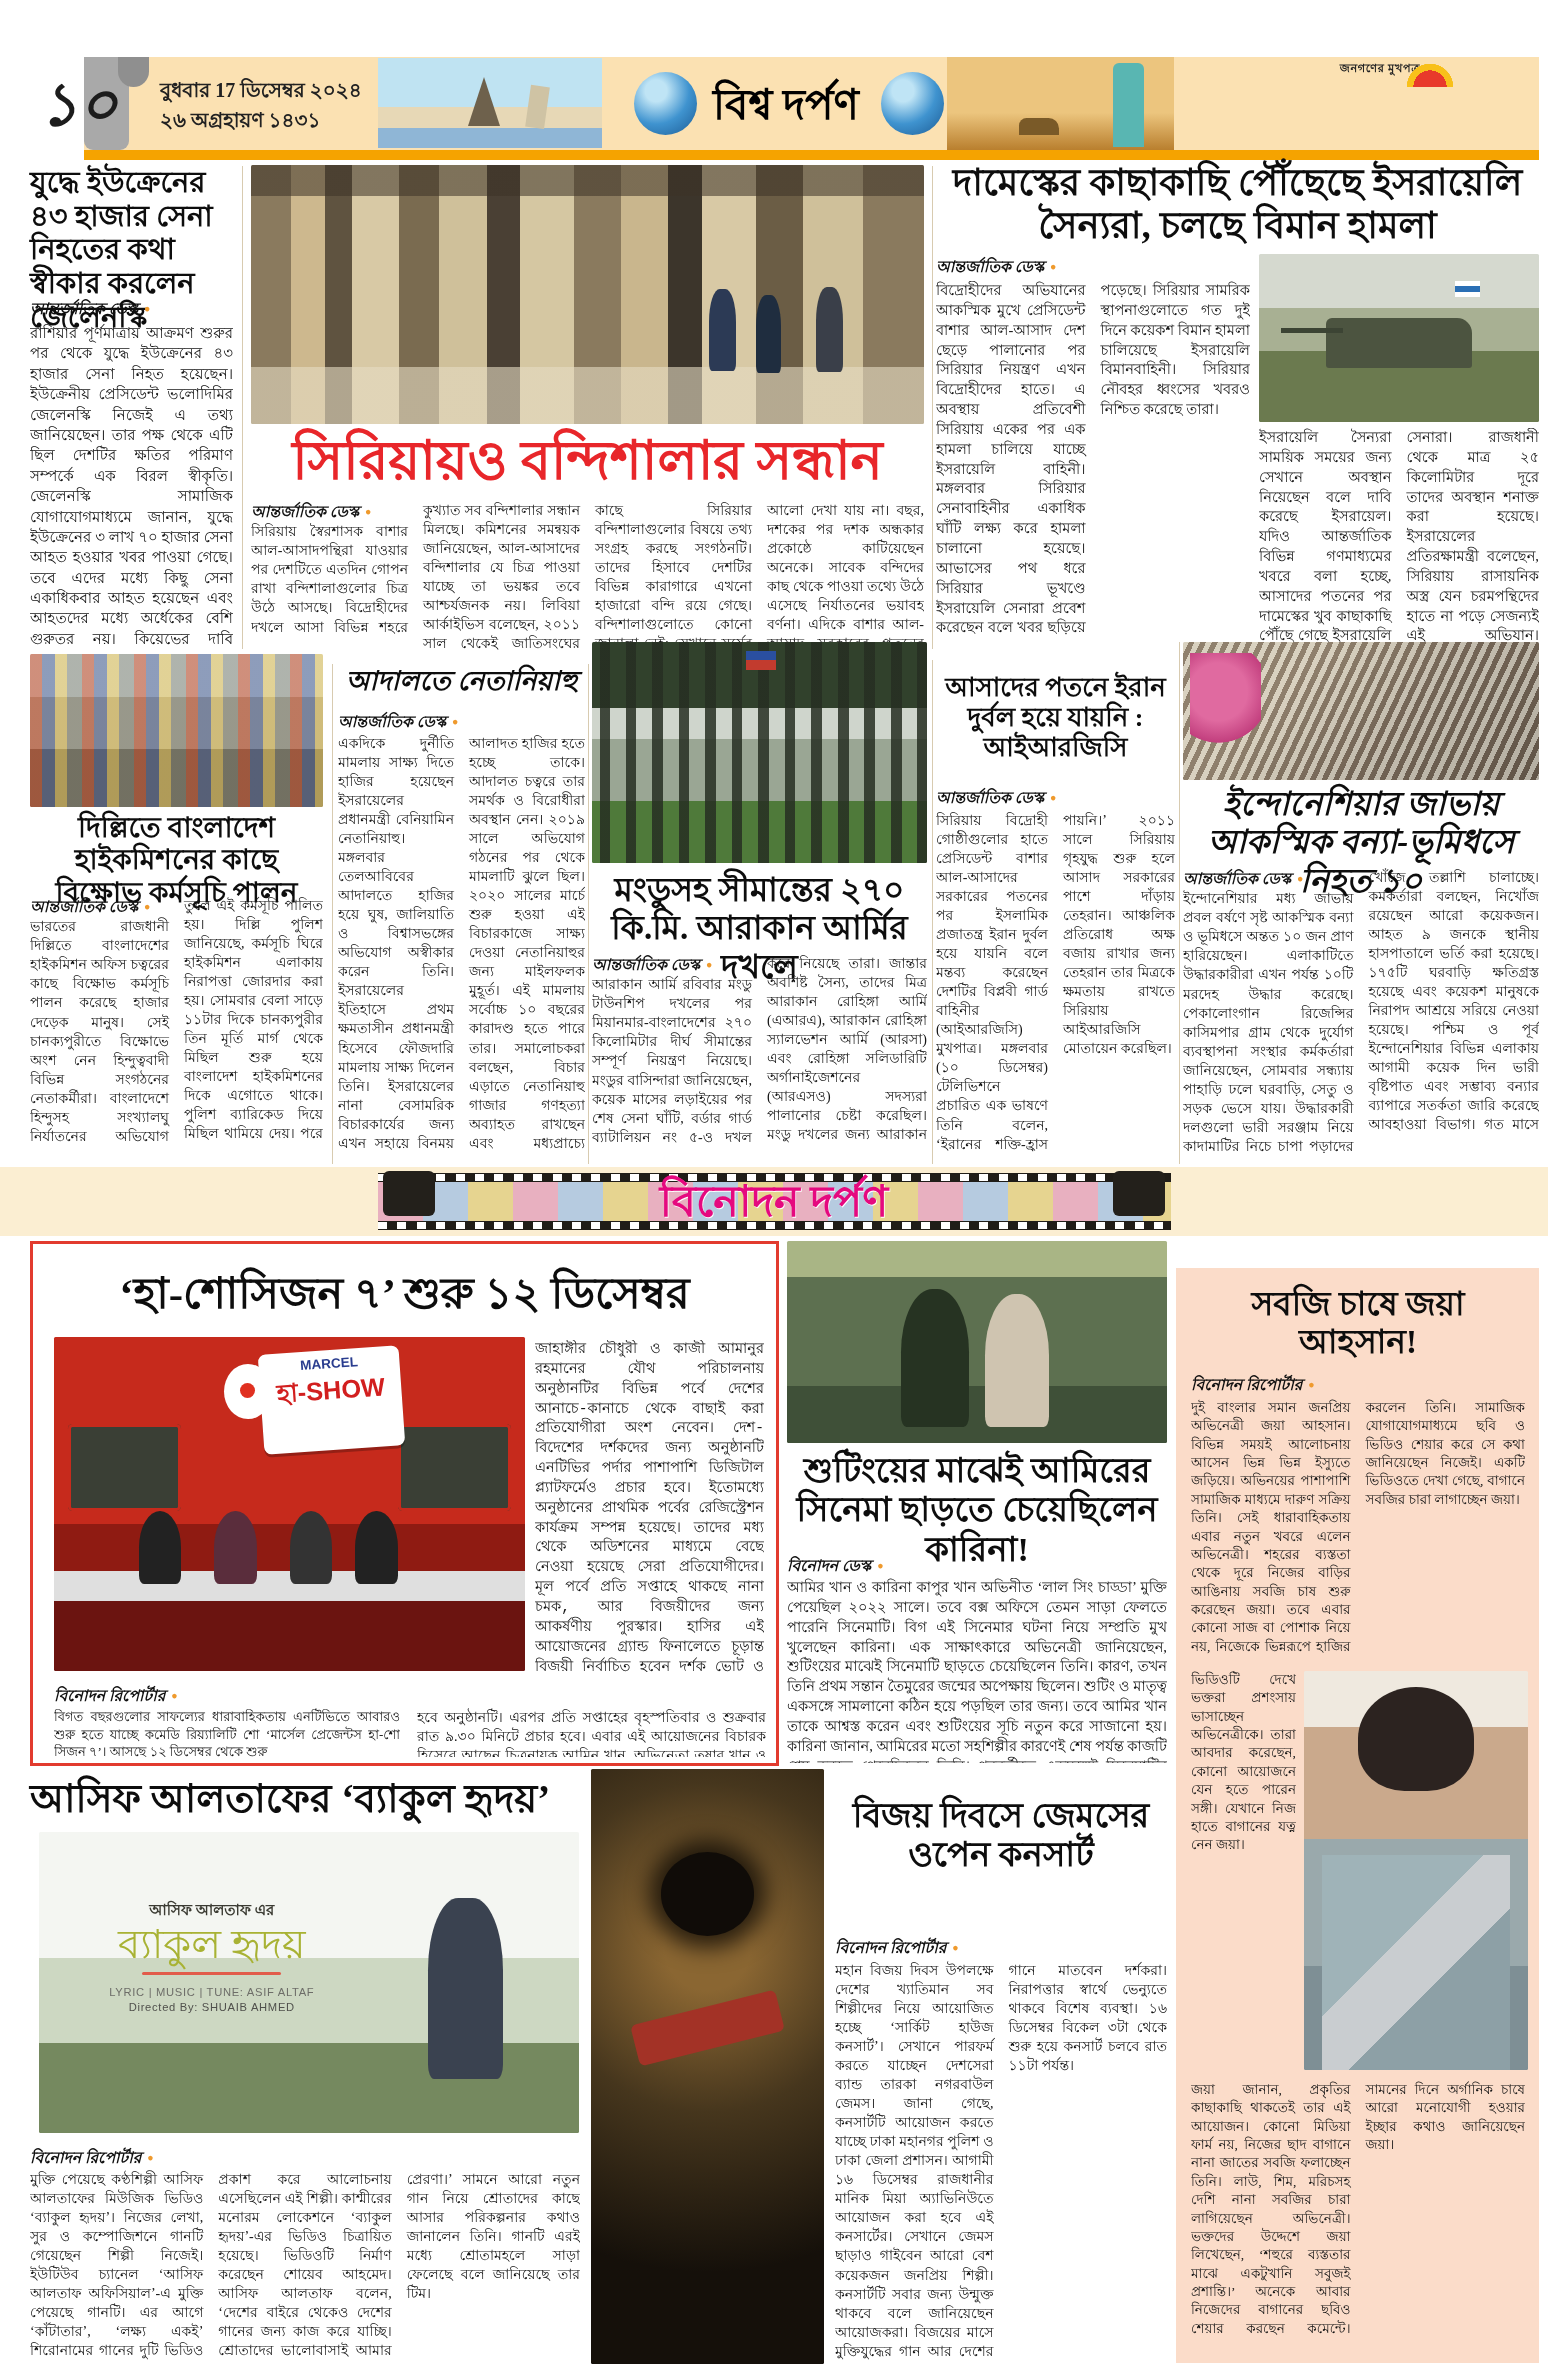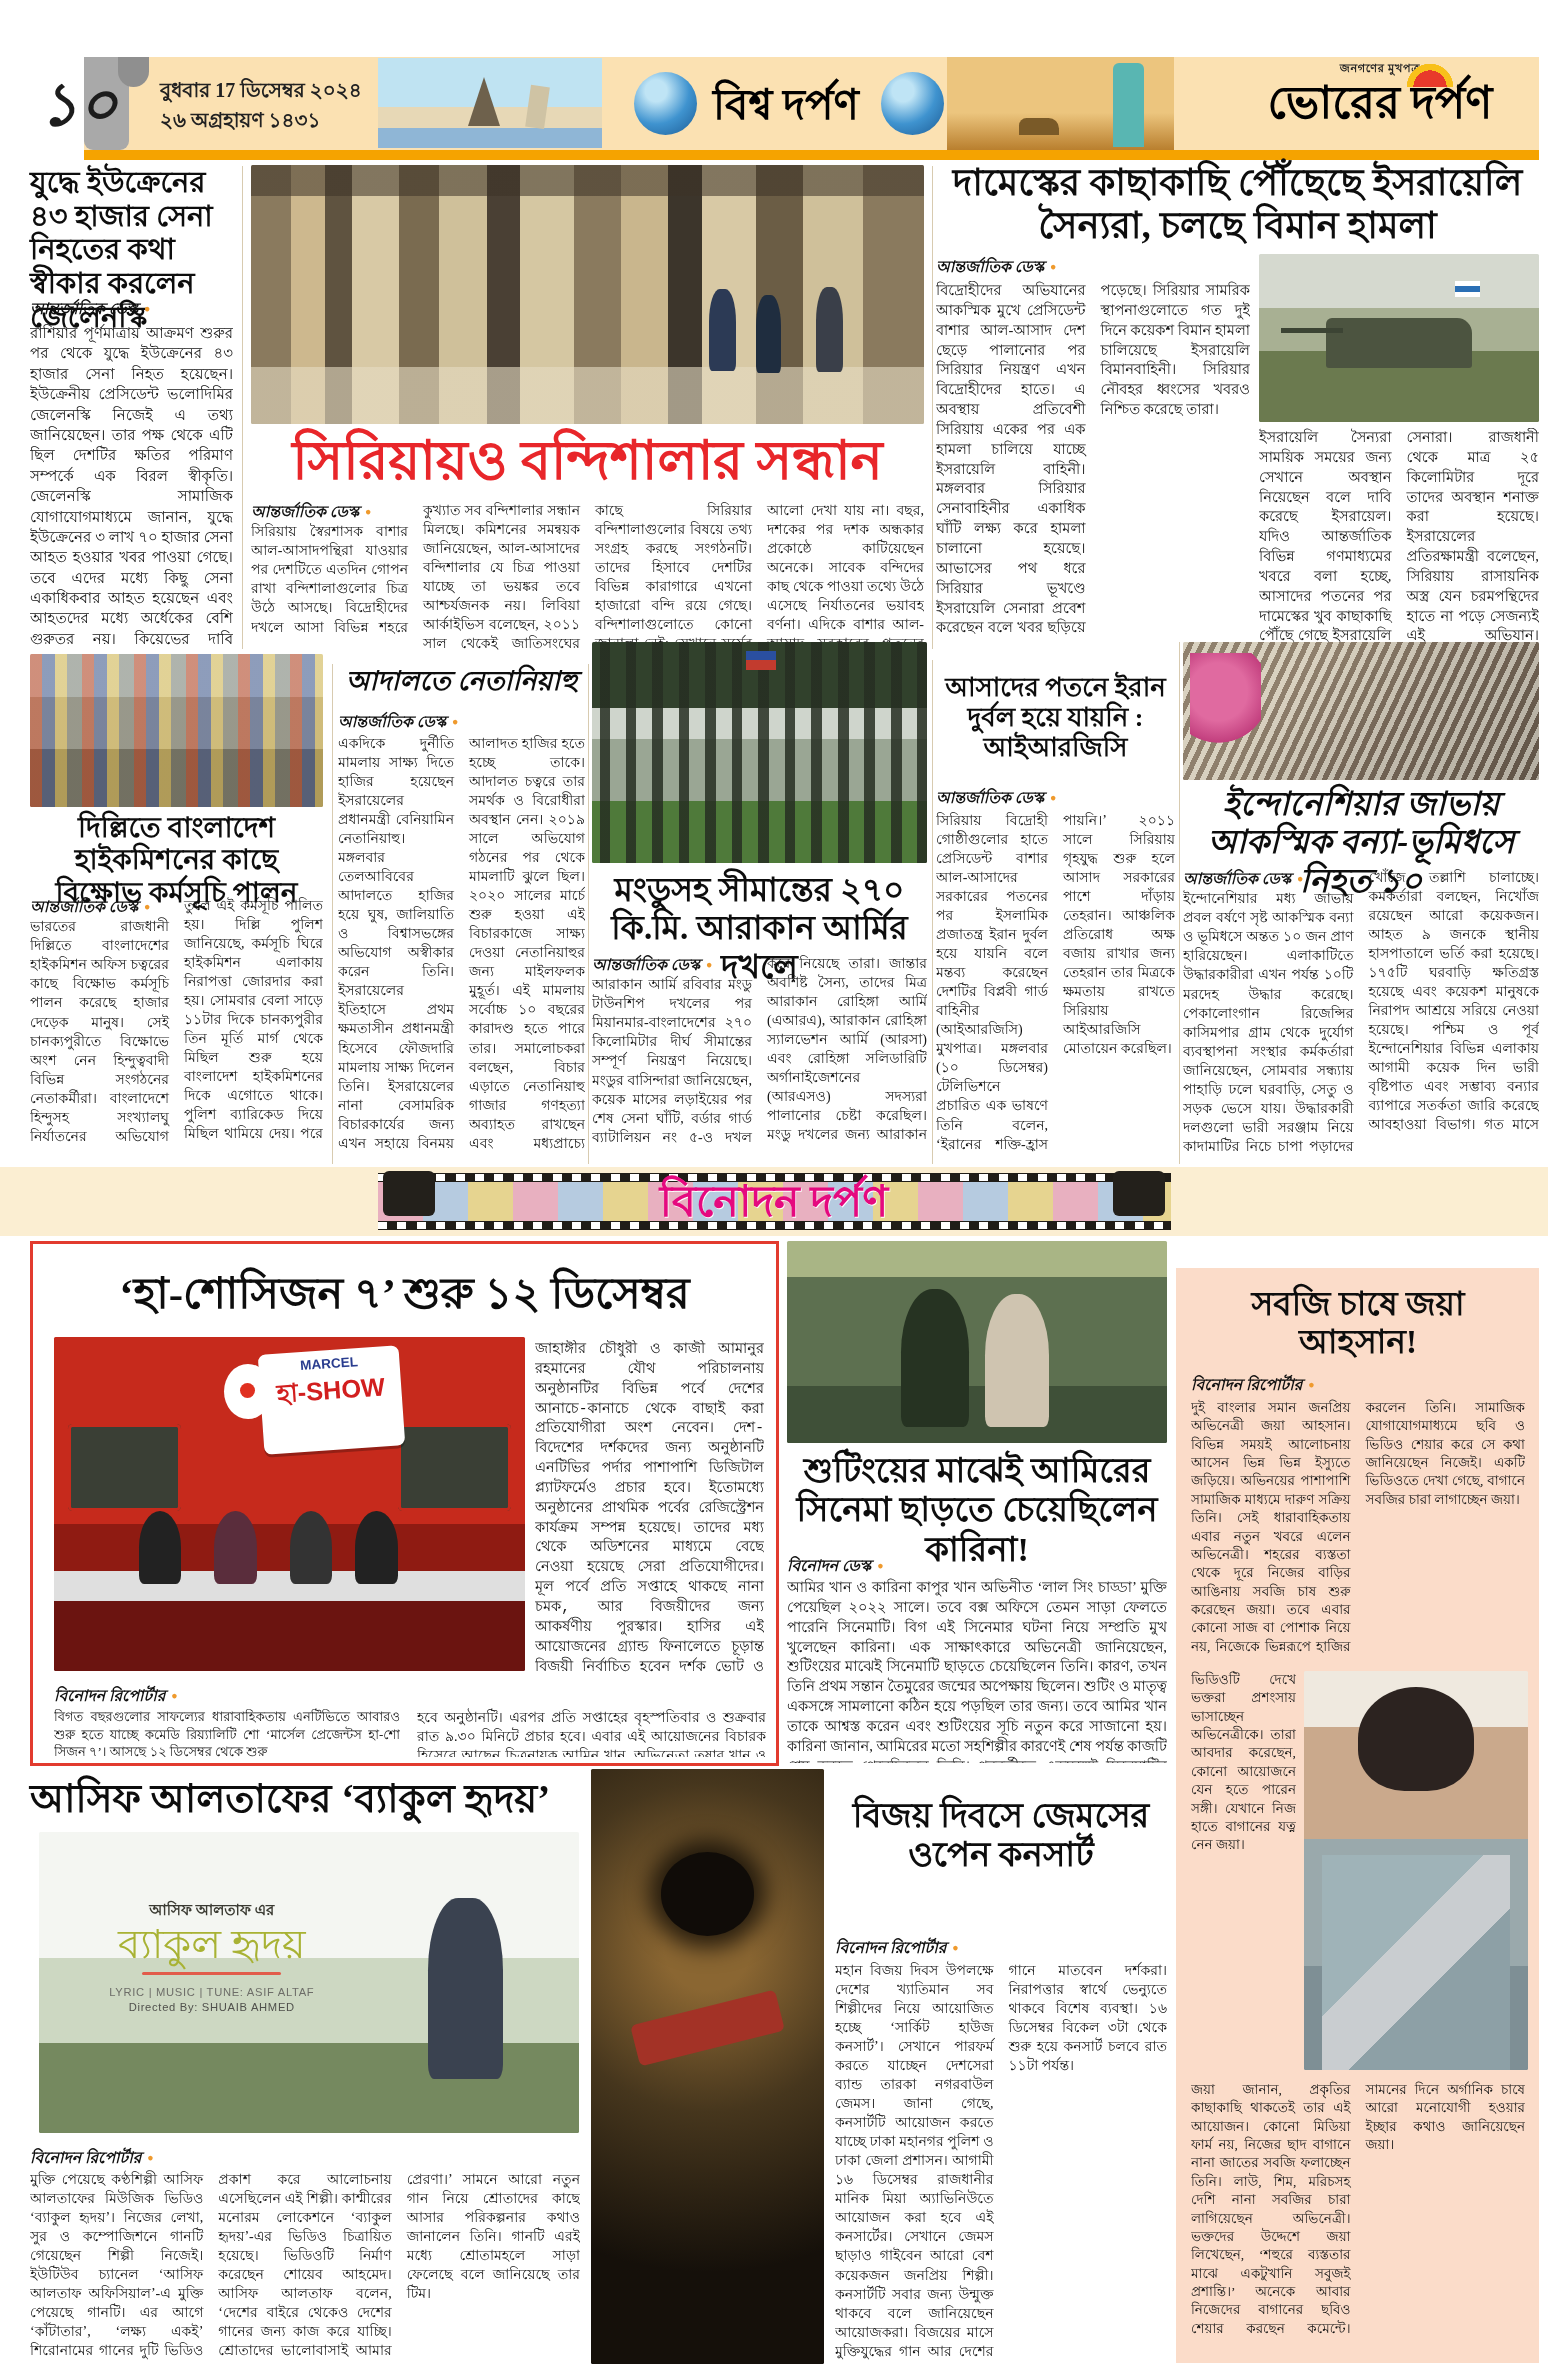--- a/index.html
+++ b/index.html
@@ -217,21 +217,20 @@
 <div class="abs" id="globe-left"></div>
 <div class="abs" id="section-title">বিশ্ব দর্পণ</div>
 <div class="abs" id="globe-right"></div>
 <div class="abs" id="collage-right">
   <div class="abs" id="statue"></div>
   <div class="abs" id="camel"></div>
 </div>
 <div class="abs" id="masthead">
   <div id="mast-tagline">জনগণের মুখপত্র</div>
   <div id="sun-logo"></div>
-  <div id="mast-title">ভোরের দর্পণ</div>
 </div>
 <div class="abs" id="hdr-rule"></div>
 
 <div class="vr" id="vr1"></div>
 <div class="vr" id="vr2"></div>
 <div class="vr" id="vr3"></div>
 <div class="vr" id="vr4"></div>
 <div class="vr" id="vr5"></div>
 <div class="vr" id="vr6"></div>
 

